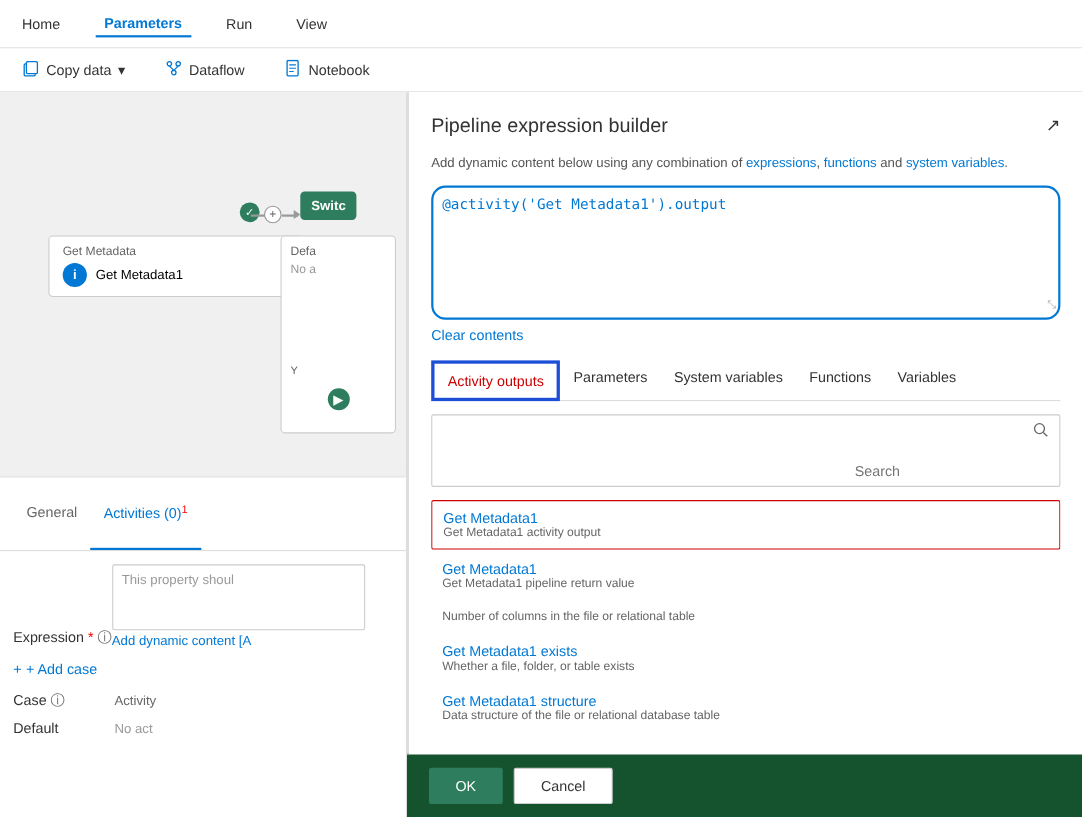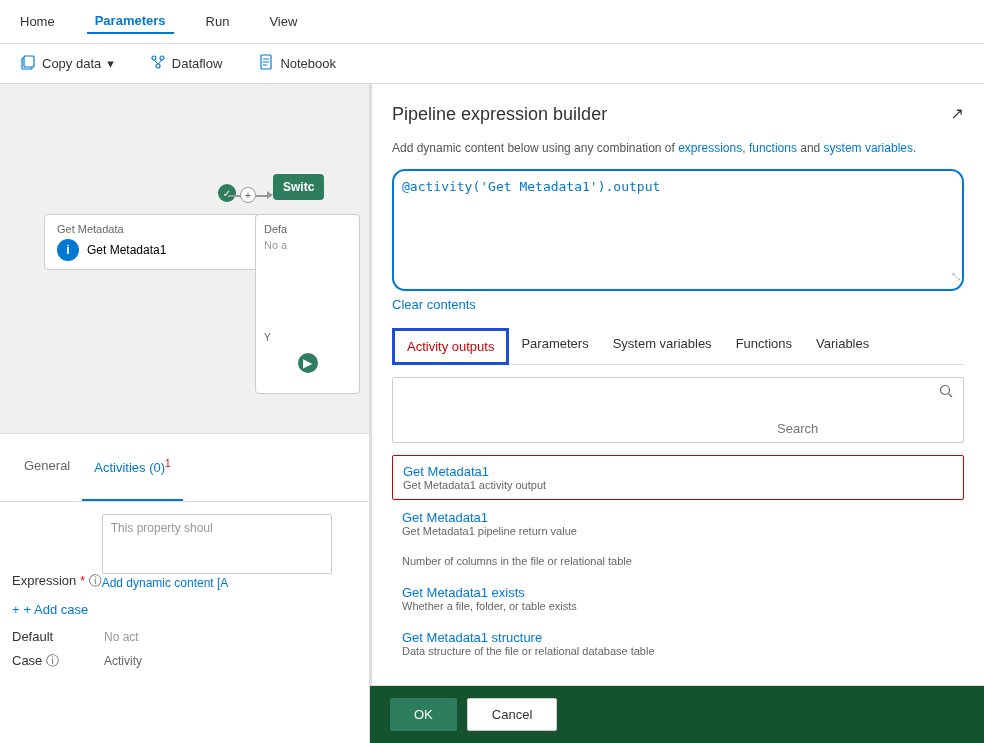--- a/index.html
+++ b/index.html
@@ -497,29 +497,29 @@
               <span>This property shoul</span>
             </div>
             <div class="add-dynamic-link">Add dynamic content [A</div>
           </div>
         </div>
         <div class="add-case-btn">
           <span>+</span>
           <span>+ Add case</span>
         </div>
         <div class="case-row">
-          <div class="case-label">Default</div>
-          <div style="color:#999; font-size:12px;">No act</div>
-        </div>
-        <div class="case-row">
           <div class="case-label">
             <span>Case</span>
             <span style="color:#666; cursor:help;">ⓘ</span>
           </div>
           <div style="color:#666; font-size:12px;">Activity</div>
+        </div>
+        <div class="case-row">
+          <div class="case-label">Default</div>
+          <div style="color:#999; font-size:12px;">No act</div>
         </div>
       </div>
     </div>
 
   </div>
 
   <div style="flex:1; display:flex; flex-direction:column; background:#fff;">
     <div class="expression-builder">
       
       <div class="expand-icon">↗</div>

